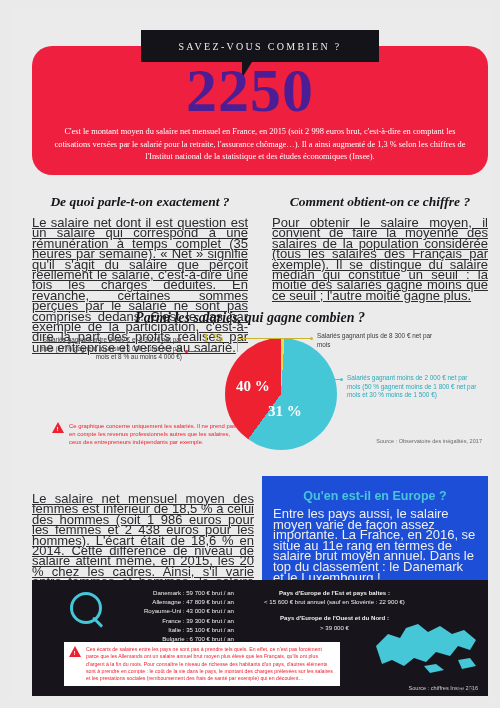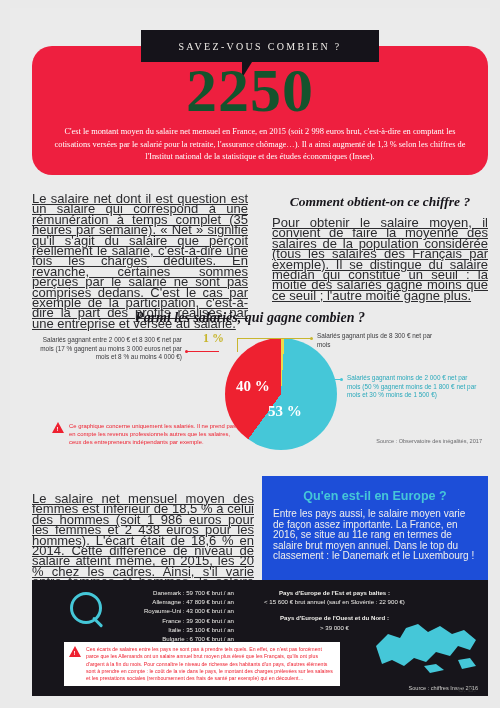--- a/index.html
+++ b/index.html
@@ -49,21 +49,21 @@
   .red-panel{
     position:absolute;left:22px;top:38px;
     width:456px;height:129px;
     background:#ee1f3f;
     border-radius:20px;
     z-index:3;
   }
   .bignum{
     position:absolute;left:0;right:0;top:52px;
     text-align:center;
-    color:#14532d;
+    color:#4c1d95;
     font-family:"Liberation Serif", serif;
     font-weight:bold;
     font-size:62px;
     letter-spacing:1px;
     line-height:60px;
     z-index:6;
   }
   .hero-sub{
     position:absolute;left:44px;top:118px;width:412px;
     text-align:center;
@@ -178,21 +178,21 @@
   }
   .europe h3{
     margin:0;padding:13px 0 6px;
     text-align:center;
     color:#45c7d8;
     font-size:12.5px;font-weight:bold;
   }
   .europe p{
     margin:0;padding:0 11px;
     color:#f0efec;
-    font-size:10px;line-height:10.6px;
+    font-size:13px;line-height:10.6px;
   }
 
   .darkband{
     position:absolute;left:22px;top:572px;
     width:456px;height:116px;
     background:#17151b;
     overflow:hidden;
   }
   .magnifier{
     position:absolute;left:38px;top:12px;
@@ -253,34 +253,35 @@
     <div class="ribbon">
       <span class="ribbon-text">SAVEZ-VOUS COMBIEN ?</span>
     </div>
     <div class="ribbon-tail"></div>
     <div class="bignum">2250</div>
     <div class="hero-sub">C'est le montant moyen du salaire net mensuel en France, en 2015 (soit 2 998 euros brut, c'est-à-dire en comptant les cotisations versées par le salarié pour la retraite, l'assurance chômage…). Il a ainsi augmenté de 1,3 % selon les chiffres de l'Institut national de la statistique et des études économiques (Insee).</div>
   </div>
 
   <div class="cols">
     <div class="col">
+      <div class="h2">De quoi parle-t-on exactement ?</div>
       <div class="body">Le salaire net dont il est question est un salaire qui correspond à une rémunération à temps complet (35 heures par semaine). « Net » signifie qu'il s'agit du salaire que perçoit réellement le salarié, c'est-à-dire une fois les charges déduites. En revanche, certaines sommes perçues par le salarié ne sont pas comprises dedans. C'est le cas par exemple de la participation, c'est-à-dire la part des profits réalisés par une entreprise et versée au salarié.</div>
     </div>
     <div class="col">
       <div class="h2">Comment obtient-on ce chiffre ?</div>
       <div class="body">Pour obtenir le salaire moyen, il convient de faire la moyenne des salaires de la population considérée (tous les salaires des Français par exemple). Il se distingue du salaire médian qui constitue un seuil : la moitié des salariés gagne moins que ce seuil ; l'autre moitié gagne plus.</div>
     </div>
   </div>
 
   <div class="pie-h2">Parmi les salariés, qui gagne combien ?</div>
   <div class="pie-area">
 
     <div class="pie"></div>
 
-    <div class="pie-lbl lbl-59">53 %</div>
+    <div class="pie-lbl lbl-59">31 %</div>
     <div class="pie-lbl lbl-40">40 %</div>
     <div class="lbl-1">1 %</div>
 
     <div class="leader" style="left:155px;top:21px;width:32px;background:#ee2130;"></div>
     <div class="dot" style="left:153px;top:20px;background:#ee2130;"></div>
 
     <div class="leader" style="left:205px;top:8px;width:74px;background:#c8b62e;"></div>
     <div class="leader" style="left:205px;top:8px;width:1px;height:14px;background:#c8b62e;"></div>
     <div class="dot" style="left:278px;top:7px;background:#c8b62e;"></div>
 

